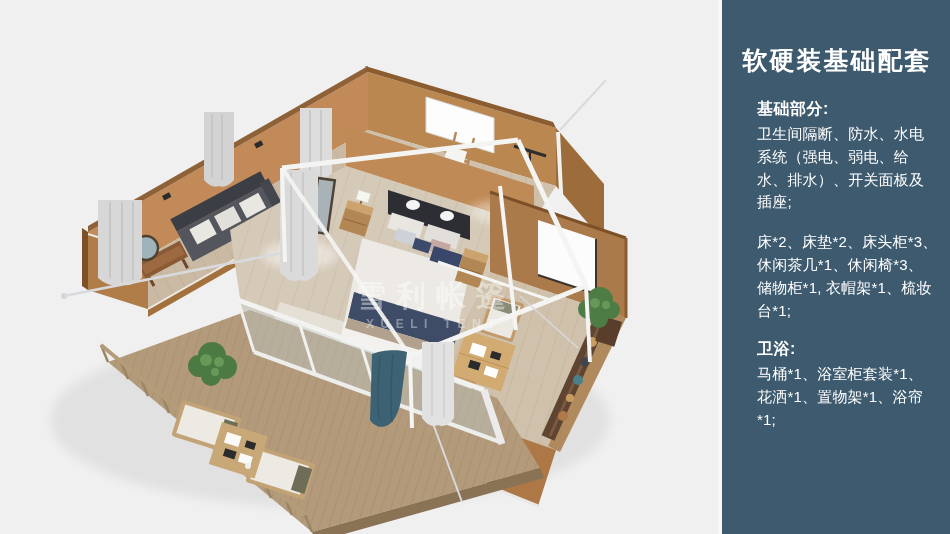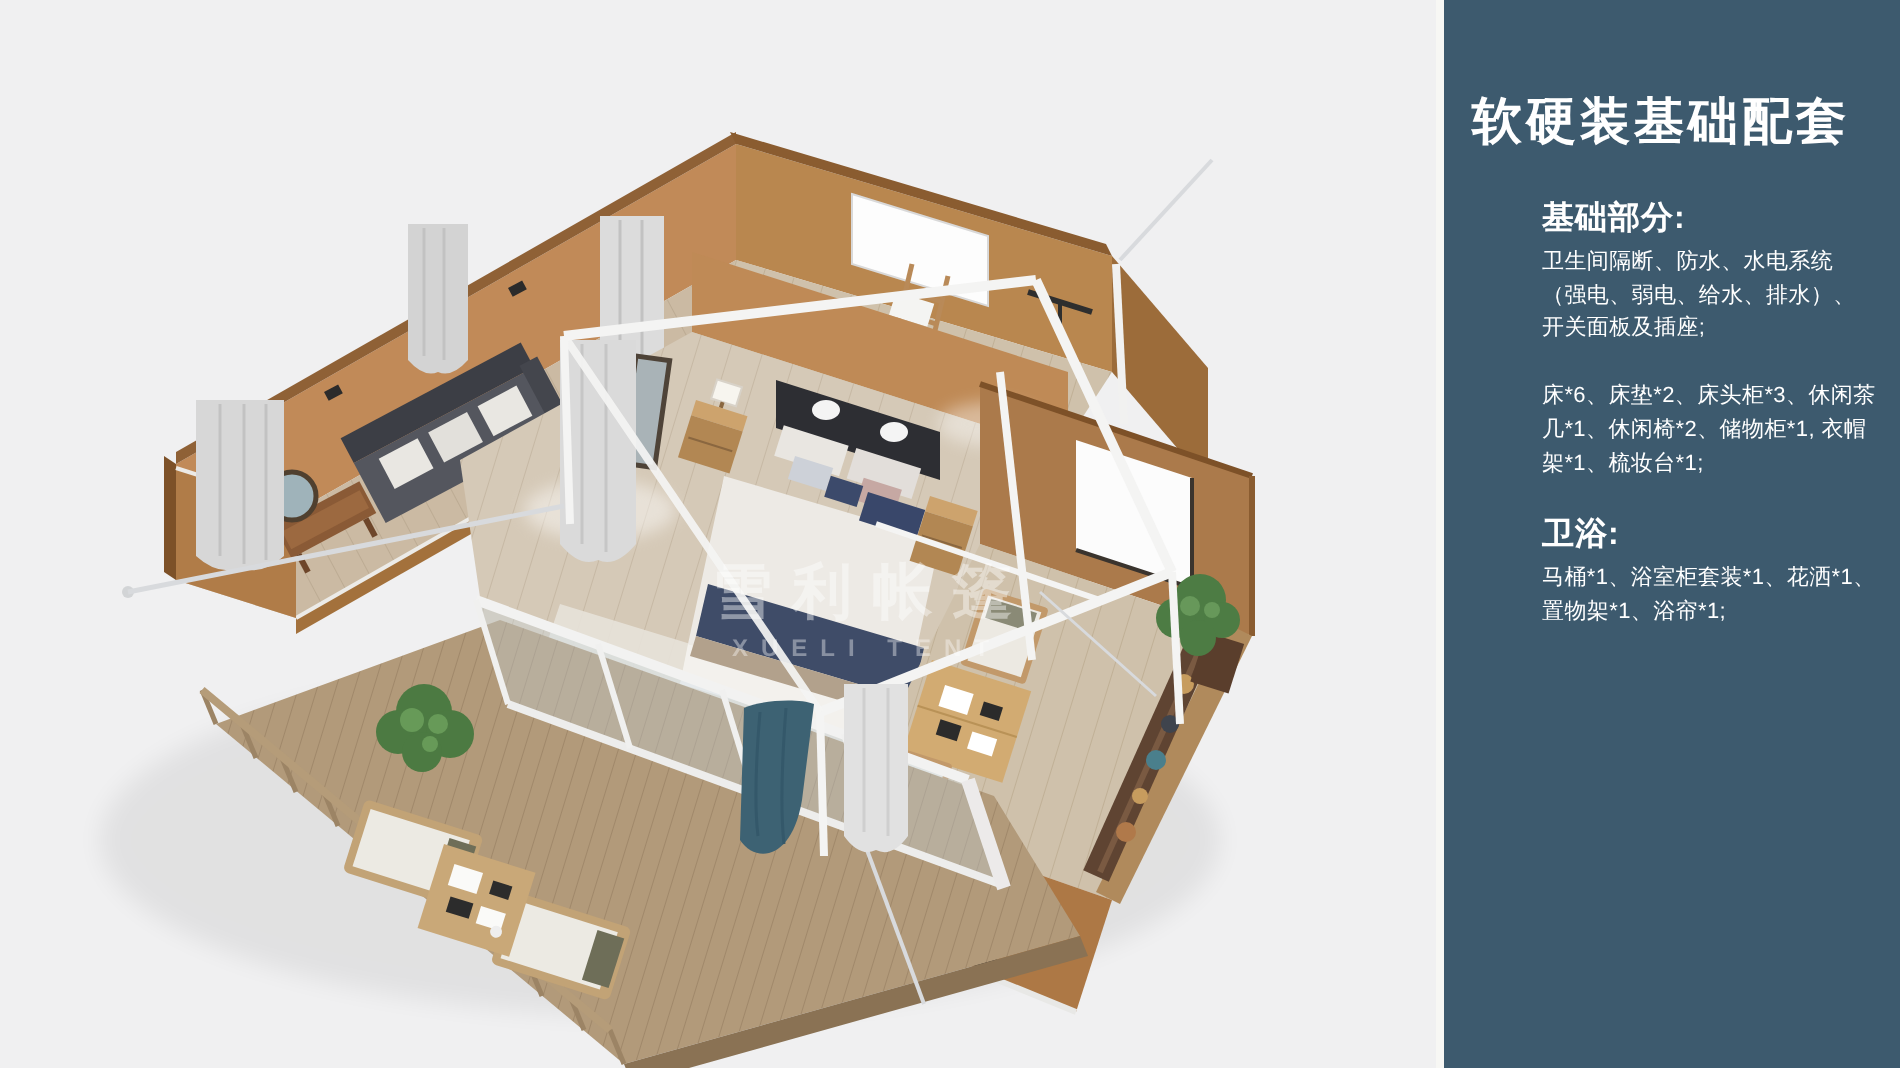--- a/index.html
+++ b/index.html
@@ -2,27 +2,27 @@
 <html><head>
 <meta charset="utf-8">
 <style>
   html,body{margin:0;padding:0;background:#ffffff;}
   .stage{position:relative;width:950px;height:534px;overflow:hidden;background:#f0f0f1;
          font-family:"Liberation Sans","DejaVu Sans",sans-serif;}
   .render{position:absolute;left:0;top:0;width:718px;height:534px;}
   .divider{position:absolute;left:718px;top:0;width:4px;height:534px;background:#f7f7f4;}
   .panel{position:absolute;left:722px;top:0;width:228px;height:534px;background:#3d5a6e;
          color:#ffffff;box-sizing:border-box;padding:44px 12px 0 0;}
-  .panel-title{font-size:25px;font-weight:bold;letter-spacing:2px;
+  .panel-title{font-size:25px;font-weight:bold;letter-spacing:2px;text-align:center;
                white-space:nowrap;padding-left:14px;}
-  .sections{margin-top:22px;padding-left:49px;}
+  .sections{margin-top:22px;padding-left:35px;}
   .sec{margin-top:17px;}
   .sec:first-child{margin-top:0;}
   .sec-h{font-size:16px;font-weight:bold;letter-spacing:.5px;margin-bottom:3px;}
-  .sec-b{font-size:11px;line-height:1.52;letter-spacing:.2px;}
+  .sec-b{font-size:15px;line-height:1.52;letter-spacing:.2px;}
   svg text.wm{font-family:"Liberation Sans","DejaVu Sans",sans-serif;}
 </style>
 </head>
 <body>
 
 <div class="stage">
 
   <svg class="render" viewBox="0 0 718 534">
     <defs>
       <pattern id="woodLounge" patternUnits="userSpaceOnUse" width="14" height="14" patternTransform="rotate(-28)">
@@ -329,21 +329,21 @@
 
   <div class="divider"></div>
   <aside class="panel">
     <div class="panel-title">软硬装基础配套</div>
     <div class="sections">
       <div class="sec">
         <div class="sec-h">基础部分:</div>
         <div class="sec-b">卫生间隔断、防水、水电系统（强电、弱电、给水、排水）、开关面板及插座;</div>
       </div>
       <div class="sec">
-        <div class="sec-b">床*6、床垫*2、床头柜*3、休闲茶几*1、休闲椅*2、储物柜*1, 衣帽架*1、梳妆台*1;</div>
+        <div class="sec-b">床*2、床垫*2、床头柜*3、休闲茶几*1、休闲椅*3、储物柜*1, 衣帽架*1、梳妆台*1;</div>
       </div>
       <div class="sec">
         <div class="sec-h">卫浴:</div>
         <div class="sec-b">马桶*1、浴室柜套装*1、花洒*1、置物架*1、浴帘*1;</div>
       </div>
       <div class="sec">
       </div>
     </div>
   </aside>
 </div>

